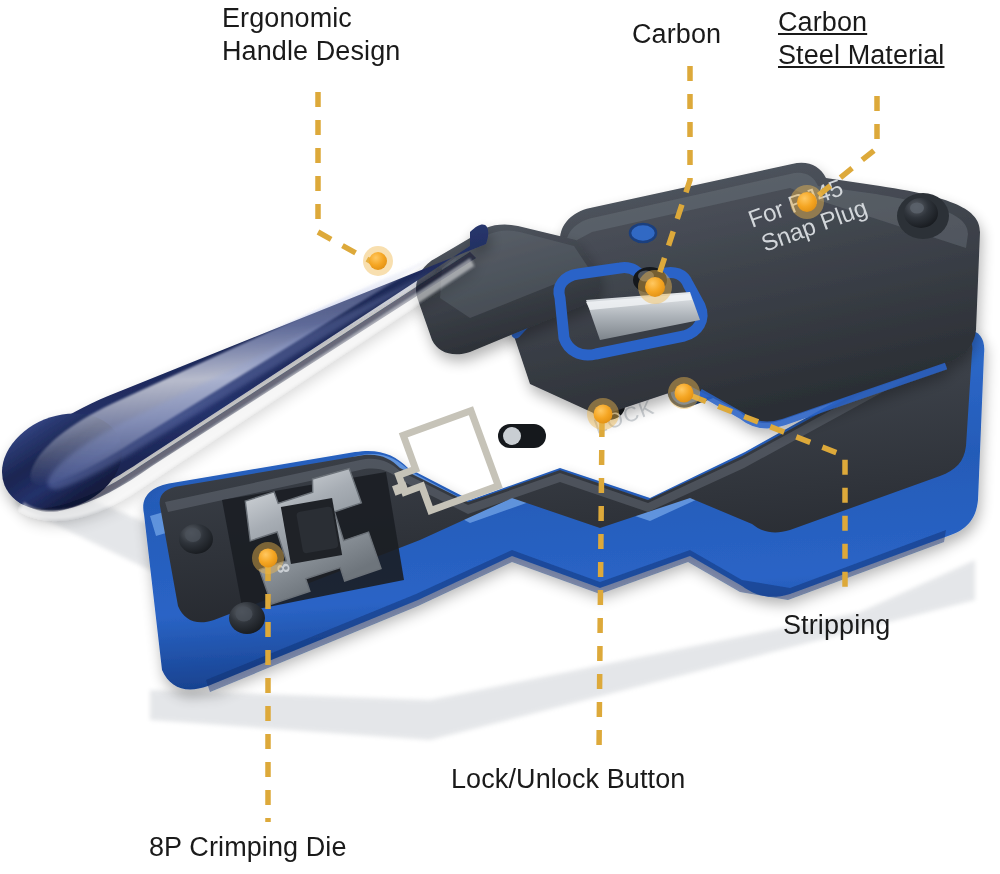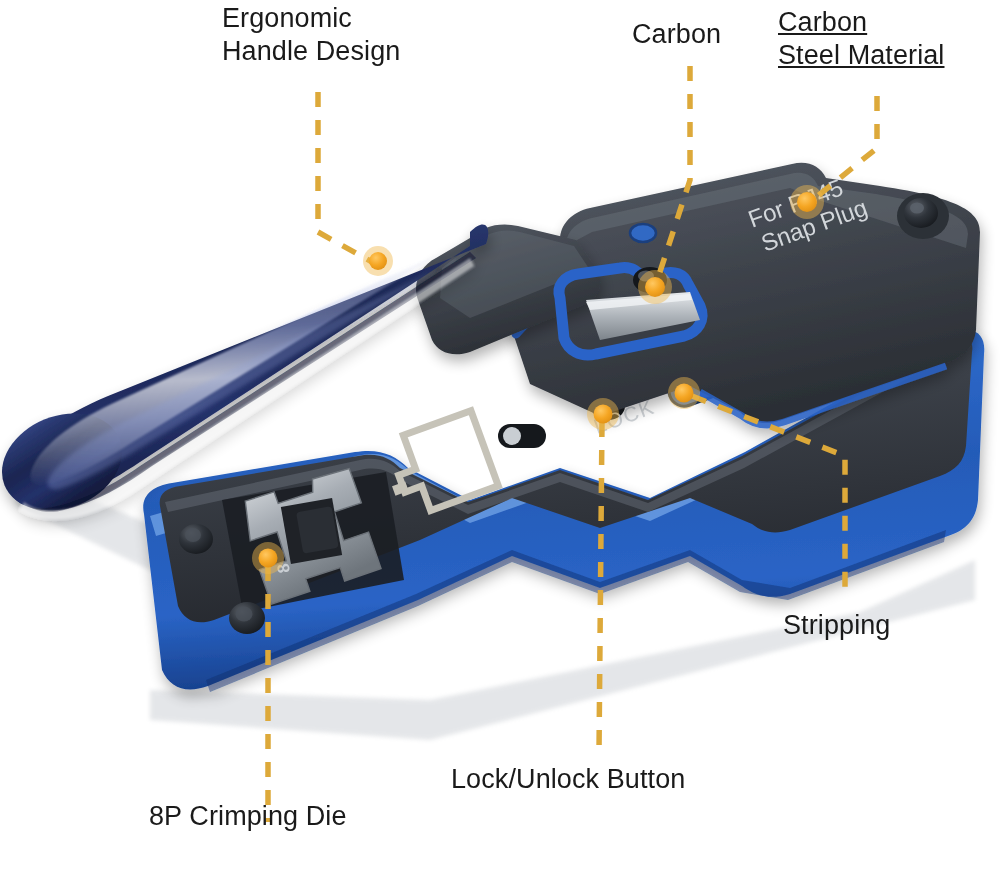--- a/index.html
+++ b/index.html
@@ -18,21 +18,21 @@
     font-size:27px;
     line-height:1.22;
     white-space:pre-line;
     letter-spacing:.1px;
   }
   .c-ergo{left:222px;top:2px;}
   .c-cut{left:632px;top:18px;}
   .c-carbon{left:778px;top:6px;text-decoration:underline;}
   .c-strip{left:783px;top:609px;}
   .c-lock{left:451px;top:763px;}
-  .c-die{left:149px;top:800px;}
+  .c-die{left:149px;top:831px;}
 
   
   #overlay{position:absolute;left:0;top:0;width:1000px;height:874px;pointer-events:none;}
 
   
   #tool{position:absolute;left:0;top:0;width:1000px;height:874px;}
 </style>
 </head>
 <body>
 

